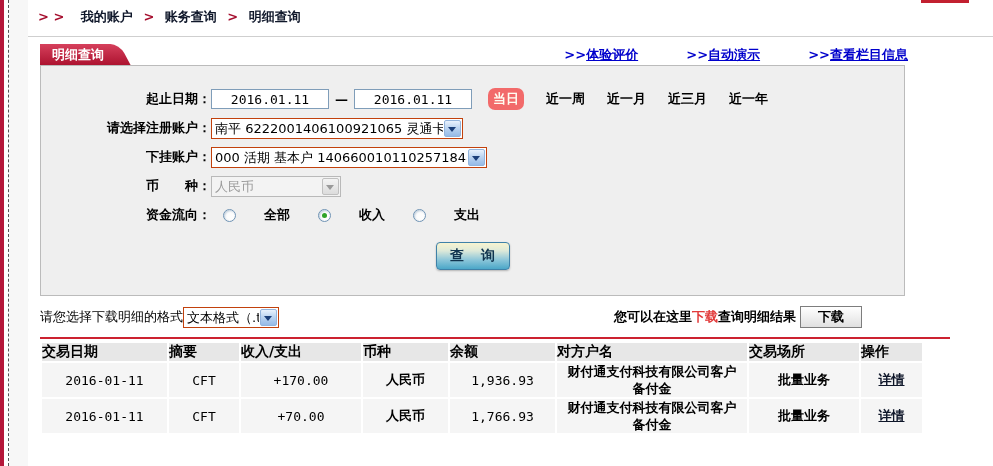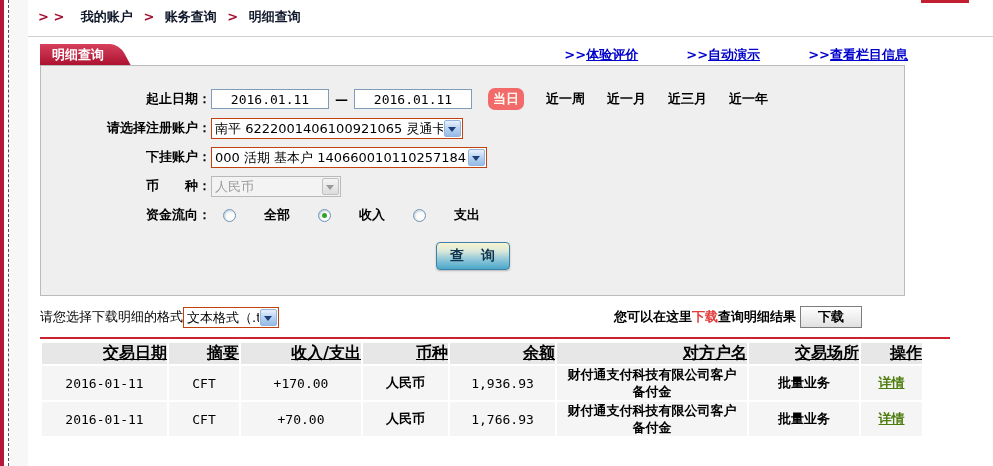--- a/index.html
+++ b/index.html
@@ -81,27 +81,27 @@
   .dl-hint { font-weight:bold; }
   .dl-hint .hl { color:#e23b3b; }
   .dl-btn { margin-left:4px; width:62px; height:22px; border:1px solid #7d7d7d; cursor:pointer;
             background:linear-gradient(180deg,#ffffff,#e0e0e0); font-weight:bold; font-size:13px;
             font-family:"DejaVu Sans", sans-serif; }
 
   .redline { margin-top:8px; width:910px; height:2px; background:#cc2230; }
 
   
   table.results { border-collapse:separate; border-spacing:2px; width:872px; margin-top:2px; table-layout:fixed; }
-  table.results th { background:#e7e7e7; height:18px; font-weight:bold; font-size:16px; text-align:right;text-decoration:underline; }
+  table.results th { background:#e7e7e7; height:18px; font-weight:bold; font-size:14px; text-align:left; }
   table.results td { background:#f5f5f5; height:34px; text-align:center; font-size:13px; }
   td.mono, .mono { font-family:"DejaVu Sans Mono", monospace; }
   td.cjk { font-weight:bold; }
   td.amount { color:#000000; font-family:"DejaVu Sans Mono", monospace; }
   td.wrap { font-weight:bold; padding:0 8px; line-height:17px; }
-  a.detail { color:#4d7c0f; font-weight:bold; text-decoration:underline; cursor:pointer; }
+  a.detail { color:#0f172a; font-weight:bold; text-decoration:underline; cursor:pointer; }
 </style>
 </head>
 <body>
 
 <div class="left-red-strip"></div>
 <div class="left-dashed"></div>
 <div class="left-gray-col"></div>
 <div class="clip-artifact"></div>
 
 <div class="breadcrumb">

